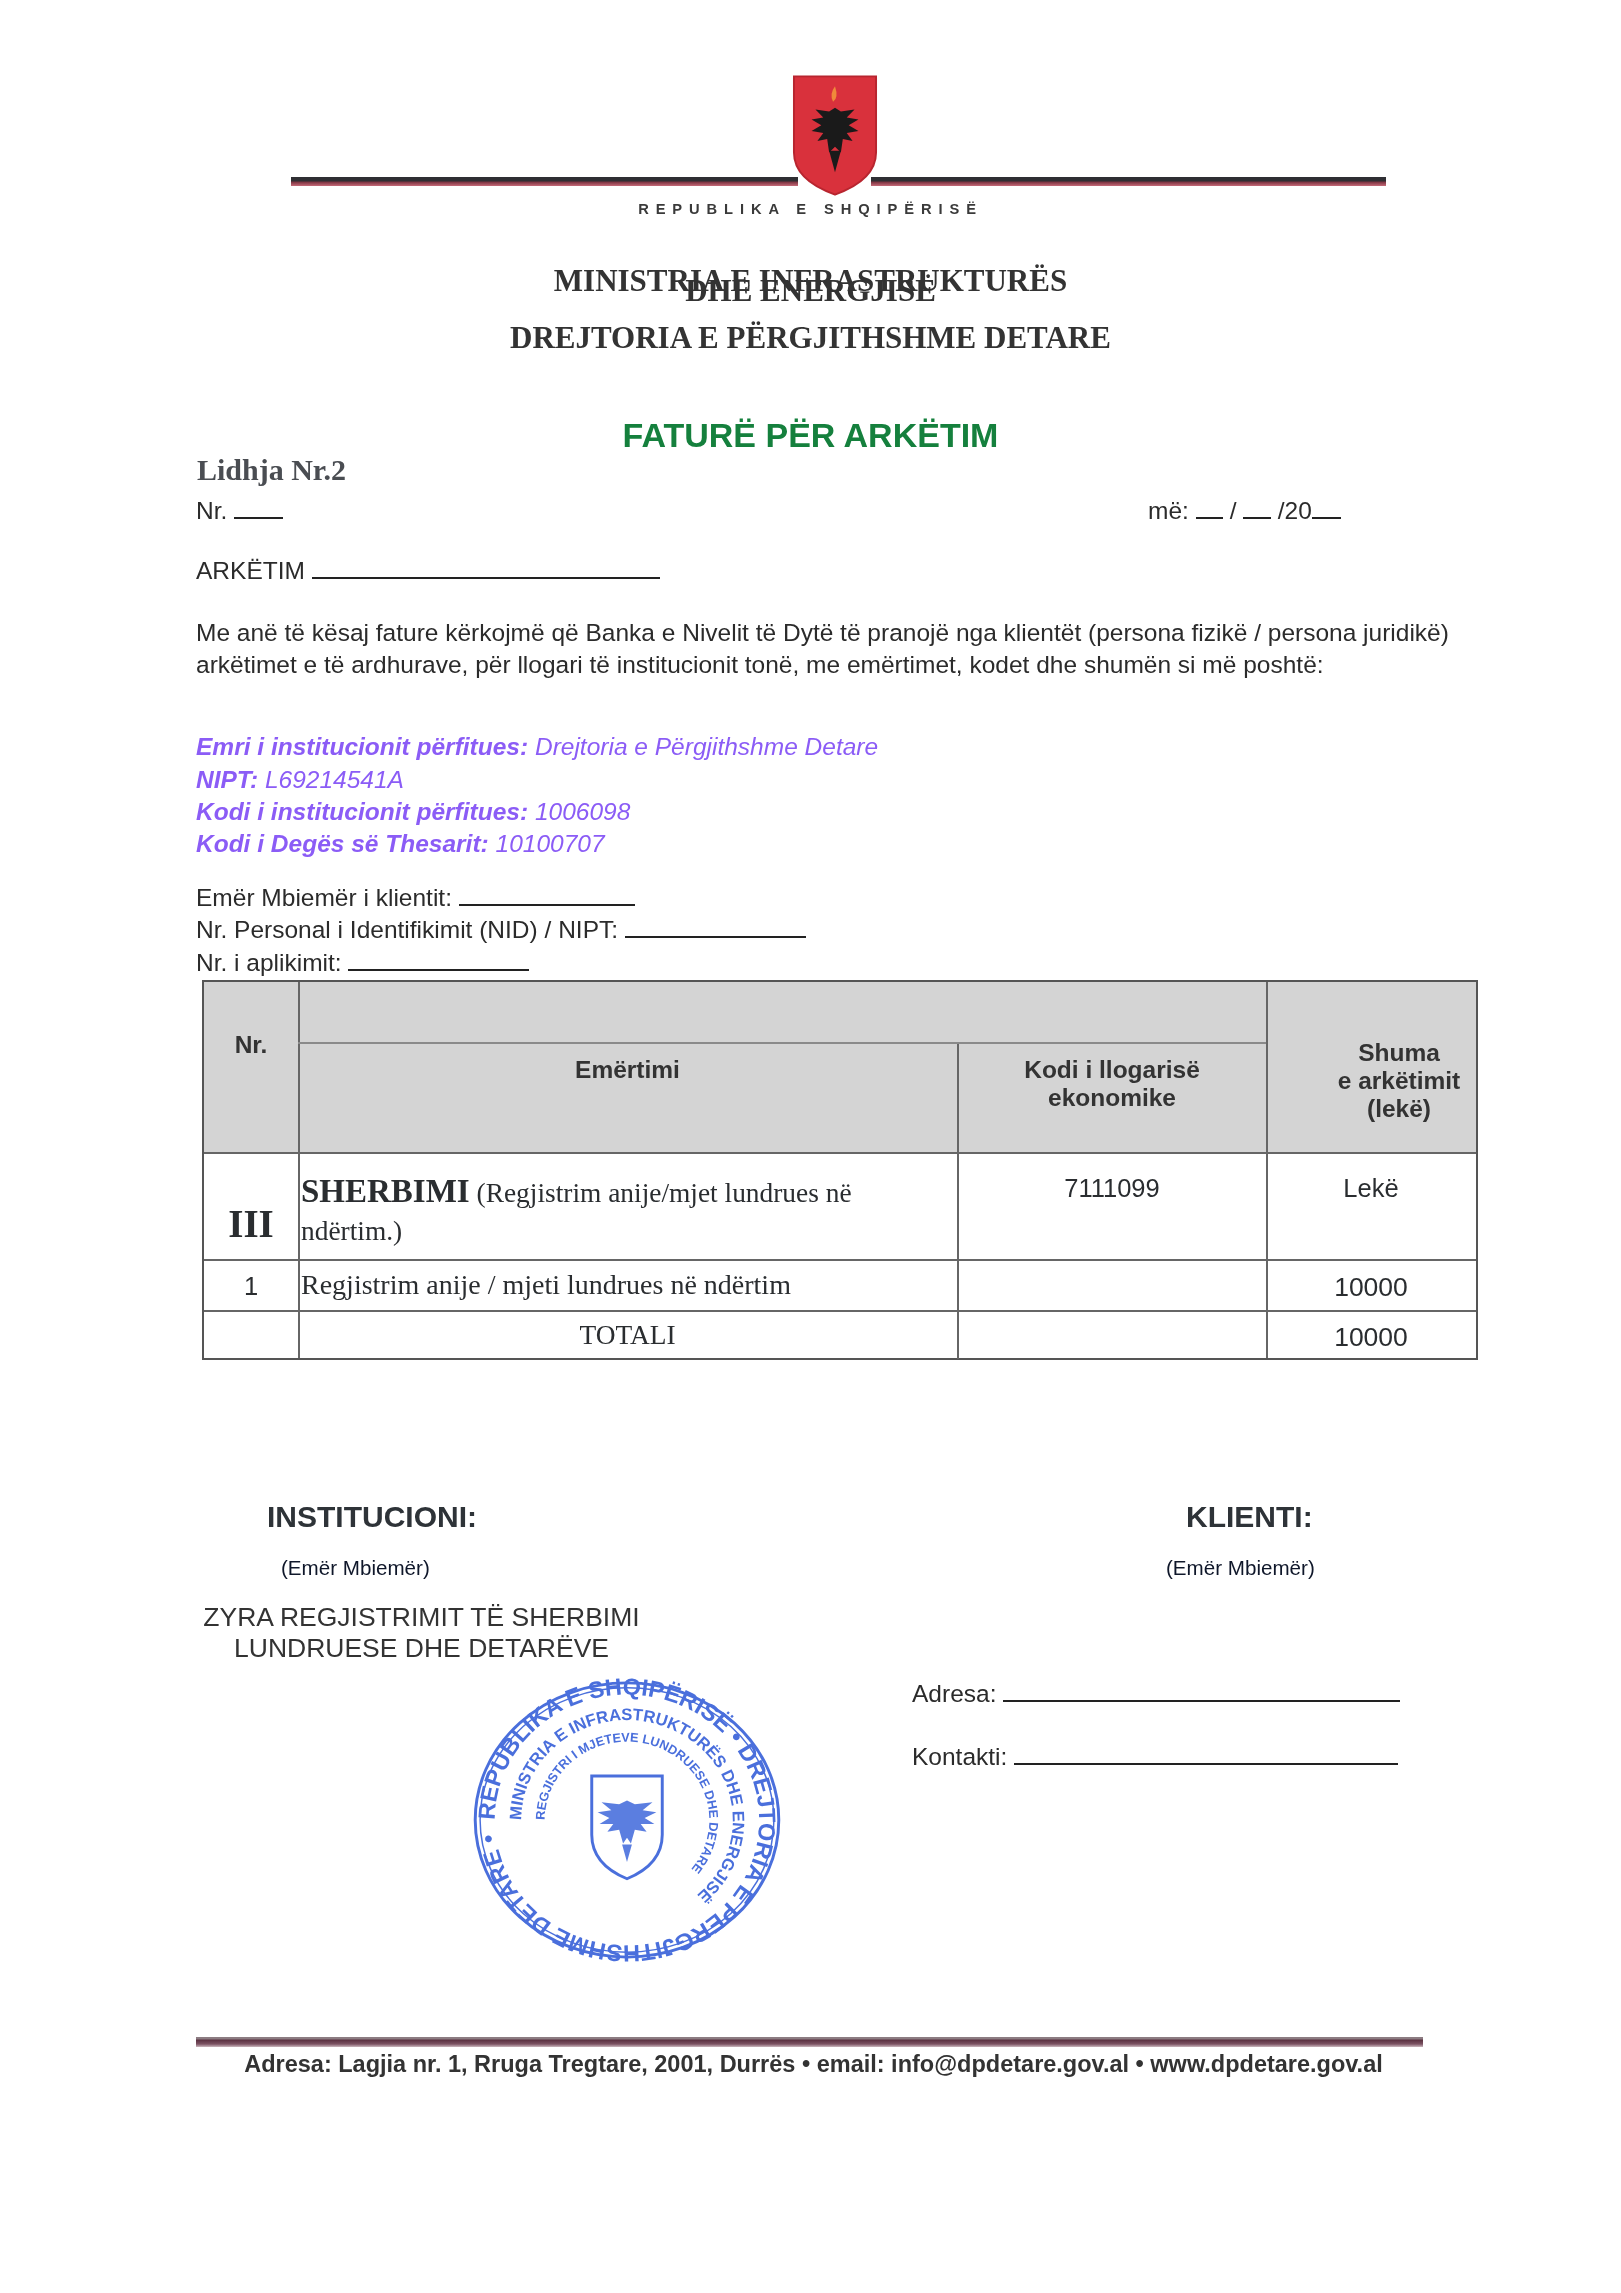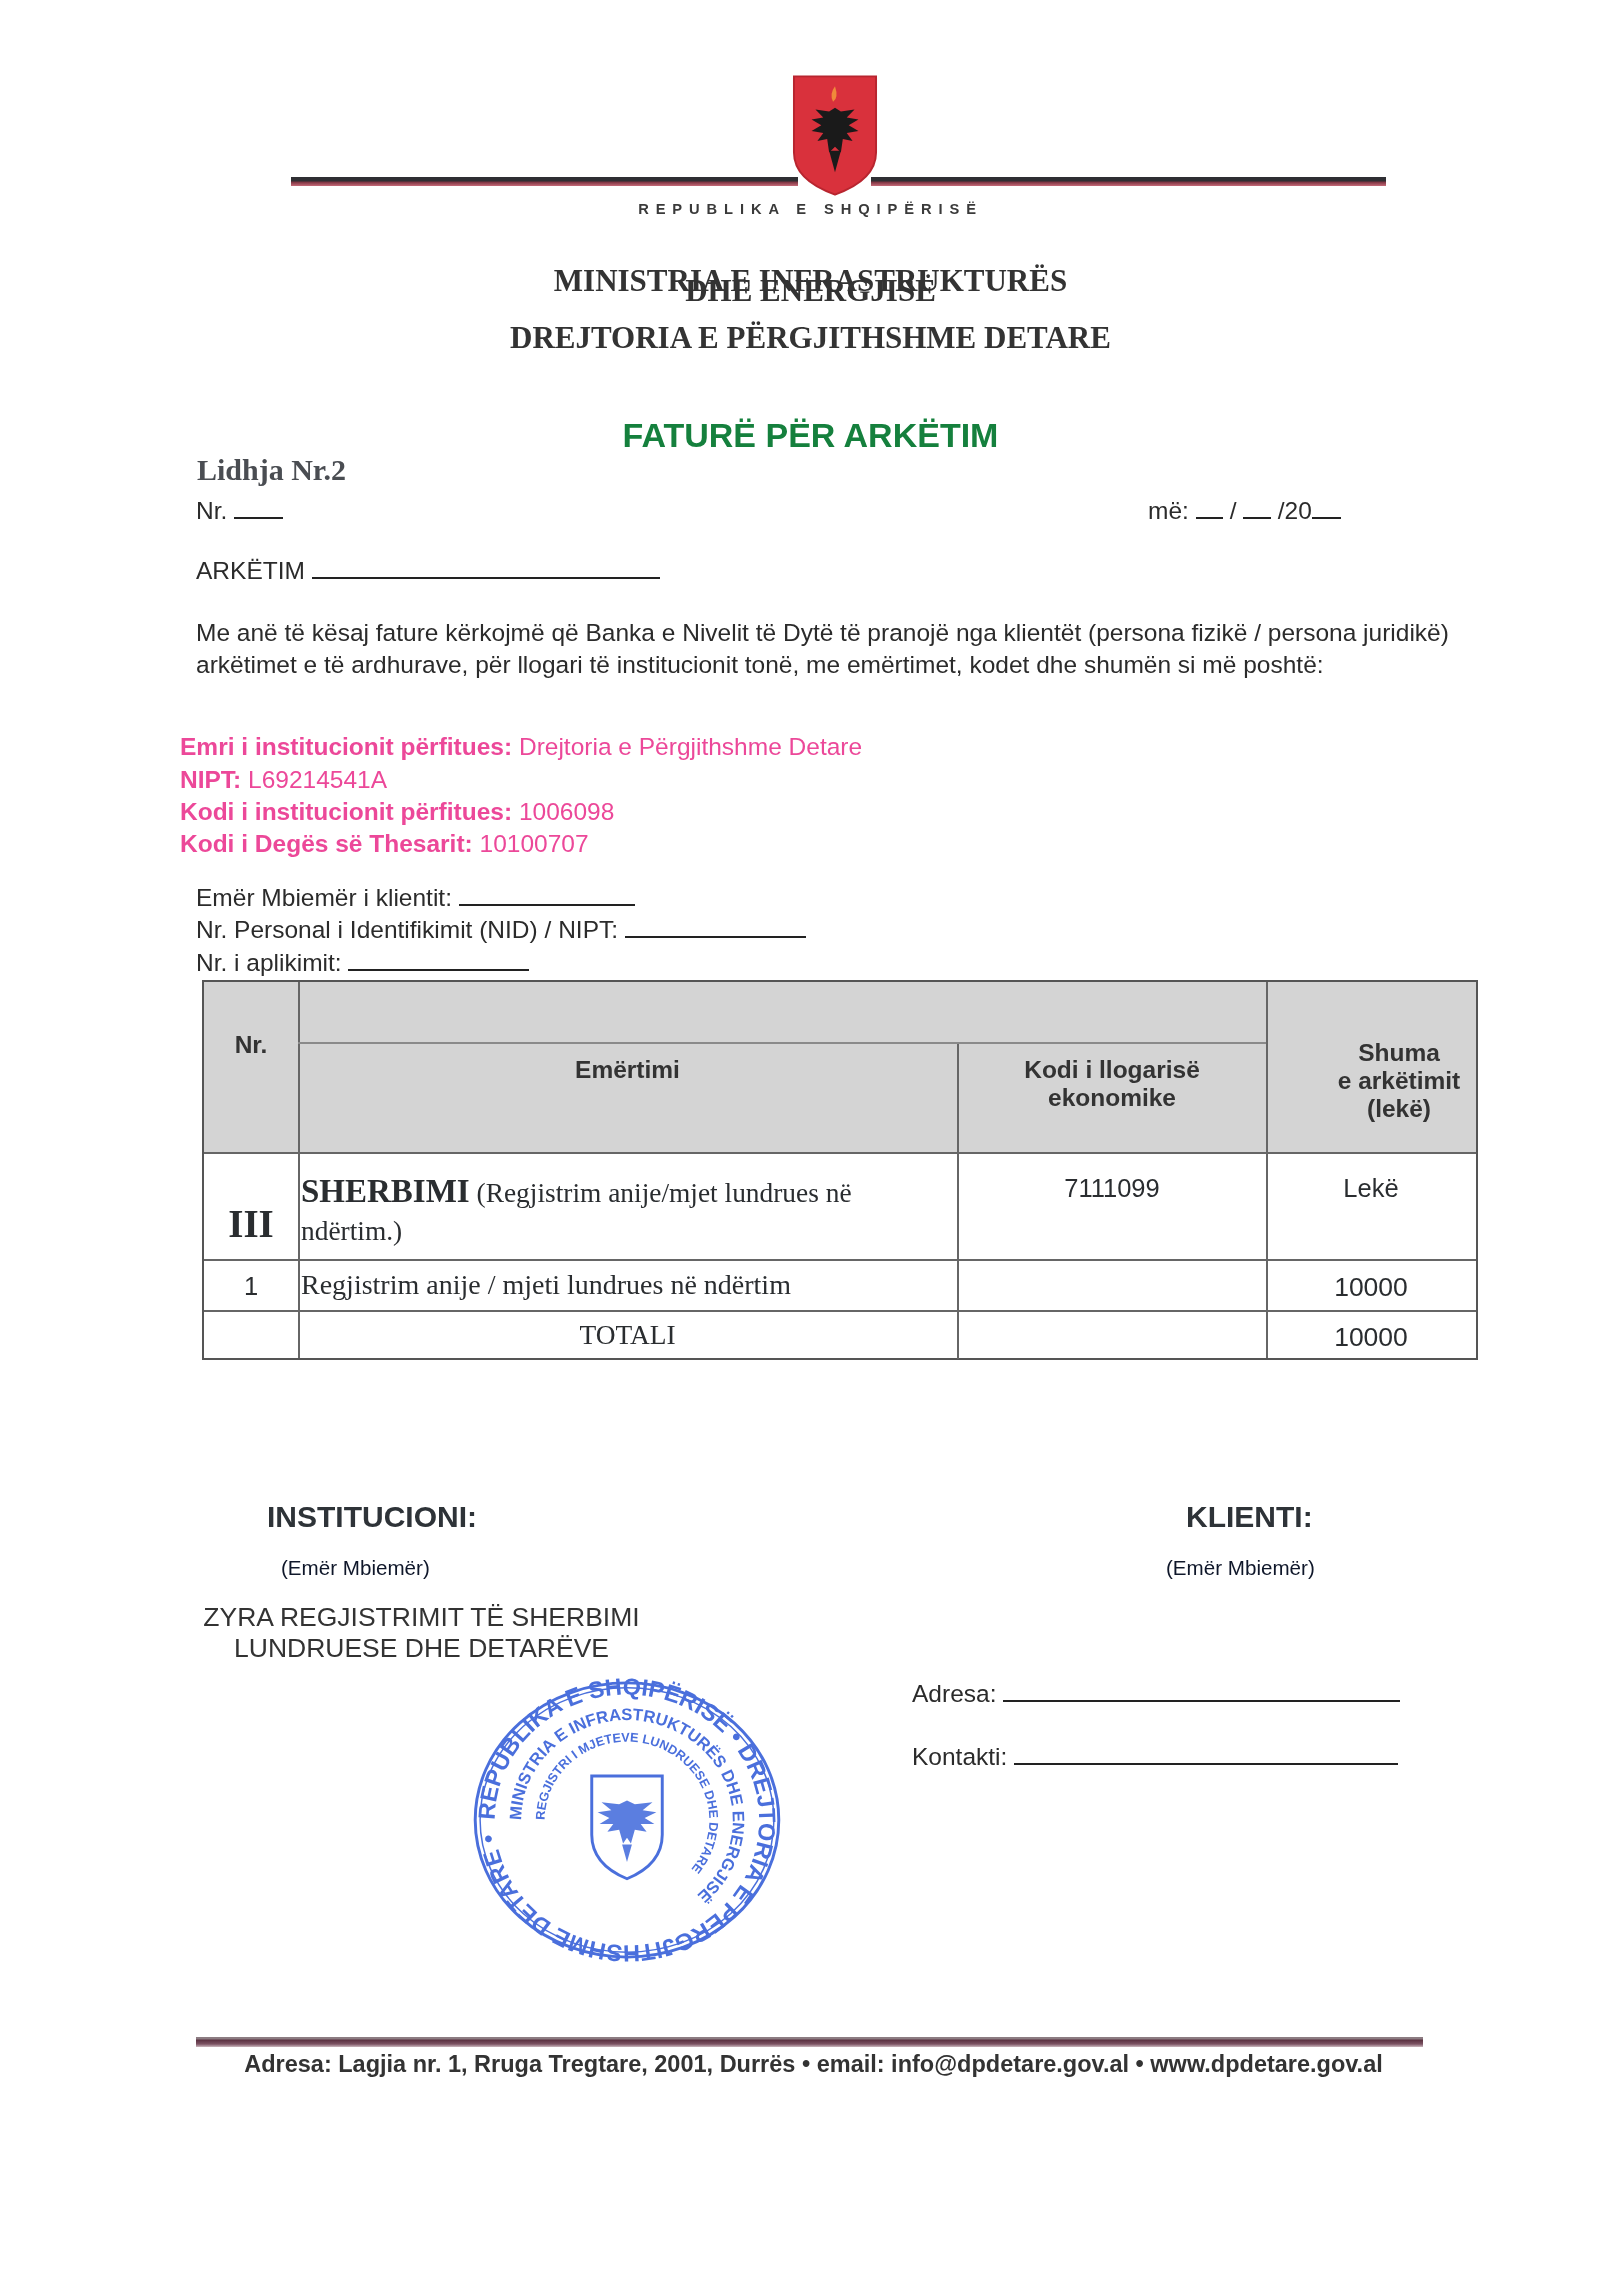--- a/index.html
+++ b/index.html
@@ -13,21 +13,21 @@
   .emblem { position: absolute; left: 792px; top: 74px; width: 86px; height: 123px; }
   .republika { left: 0; width: 1621px; top: 201px; text-align: center; font-size: 14.7px; letter-spacing: 6.9px; font-weight: bold; color: #3a3a3a; }
   .ministry { left: 0; width: 1621px; text-align: center; font-size: 31px; font-weight: bold; color: #333; line-height: 35px; }
   .title { left: 0; width: 1621px; top: 380px; text-align: center; font-size: 34px; font-weight: bold; color: #15803d; margin-top: 36px; }
 
   .lidhja { left: 197px; top: 453px; font-size: 30px; font-weight: bold; color: #4a4d52; }
   .txt { font-size: 24.5px; color: #2b2b2b; }
   .blank { display: inline-block; border-bottom: 2px solid #222; vertical-align: baseline; height: 19.6px; }
 
   .para { left: 196px; top: 617px; width: 1264px; font-size: 24.5px; line-height: 32px; color: #2b2b2b; }
-  .info { left: 180px; font-size: 24.5px; line-height: 32px; color: #ec4899; }
+  .info { left: 196px; font-size: 24.5px; line-height: 32px; color: #8b5cf6; font-style: italic; }
   .info b { font-weight: bold; }
 
   
   .tbl { position: absolute; left: 202px; top: 980px; width: 1276px; height: 380px; border: 2px solid #555; box-sizing: border-box; }
   .cell { position: absolute; box-sizing: border-box; }
   .hdrbg { background: #d4d4d4; }
   .vline { position: absolute; width: 2px; background: #666; }
   .hline { position: absolute; height: 2px; background: #666; }
   .th { font-family: "Liberation Sans", sans-serif; font-weight: bold; font-size: 24.5px; color: #333; text-align: center; line-height: 28px; }
 

